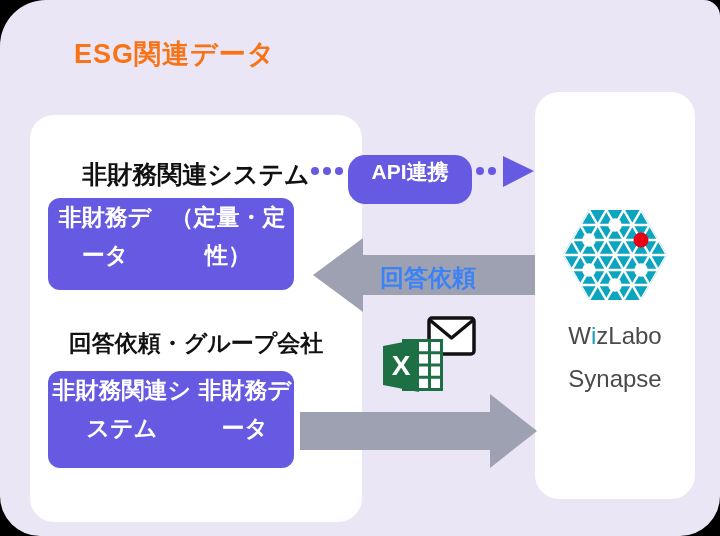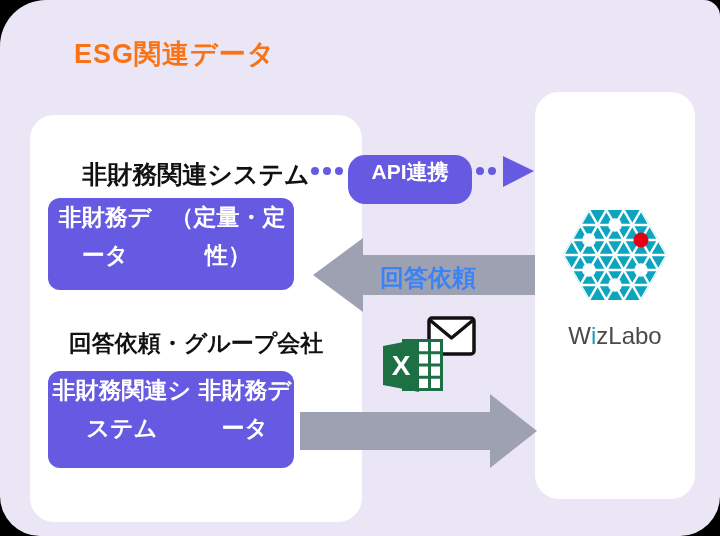--- a/index.html
+++ b/index.html
@@ -86,20 +86,21 @@
       </g>
       <circle cx="0" cy="-30" r="6.8" fill="#FFFFFF"></circle>
       <circle cx="-26" cy="-15" r="6.8" fill="#FFFFFF"></circle>
       <circle cx="-26" cy="15" r="6.8" fill="#FFFFFF"></circle>
       <circle cx="26" cy="15" r="6.8" fill="#FFFFFF"></circle>
       <circle cx="0" cy="30" r="6.8" fill="#FFFFFF"></circle>
       <circle cx="26" cy="-15" r="7.5" fill="#E60012"></circle>
     </svg>
     <div class="brand">
       <div><span>W</span><span class="i">i</span><span>zLabo</span></div>
+      <div>Synapse</div>
     </div>
   </div>
 
   <svg class="abs" style="left:310px;top:152px;" width="228" height="40">
     <g fill="#675AE2">
       <circle cx="5" cy="19" r="4"></circle>
       <circle cx="17" cy="19" r="4"></circle>
       <circle cx="29" cy="19" r="4"></circle>
       <circle cx="170" cy="19" r="4"></circle>
       <circle cx="182" cy="19" r="4"></circle>

